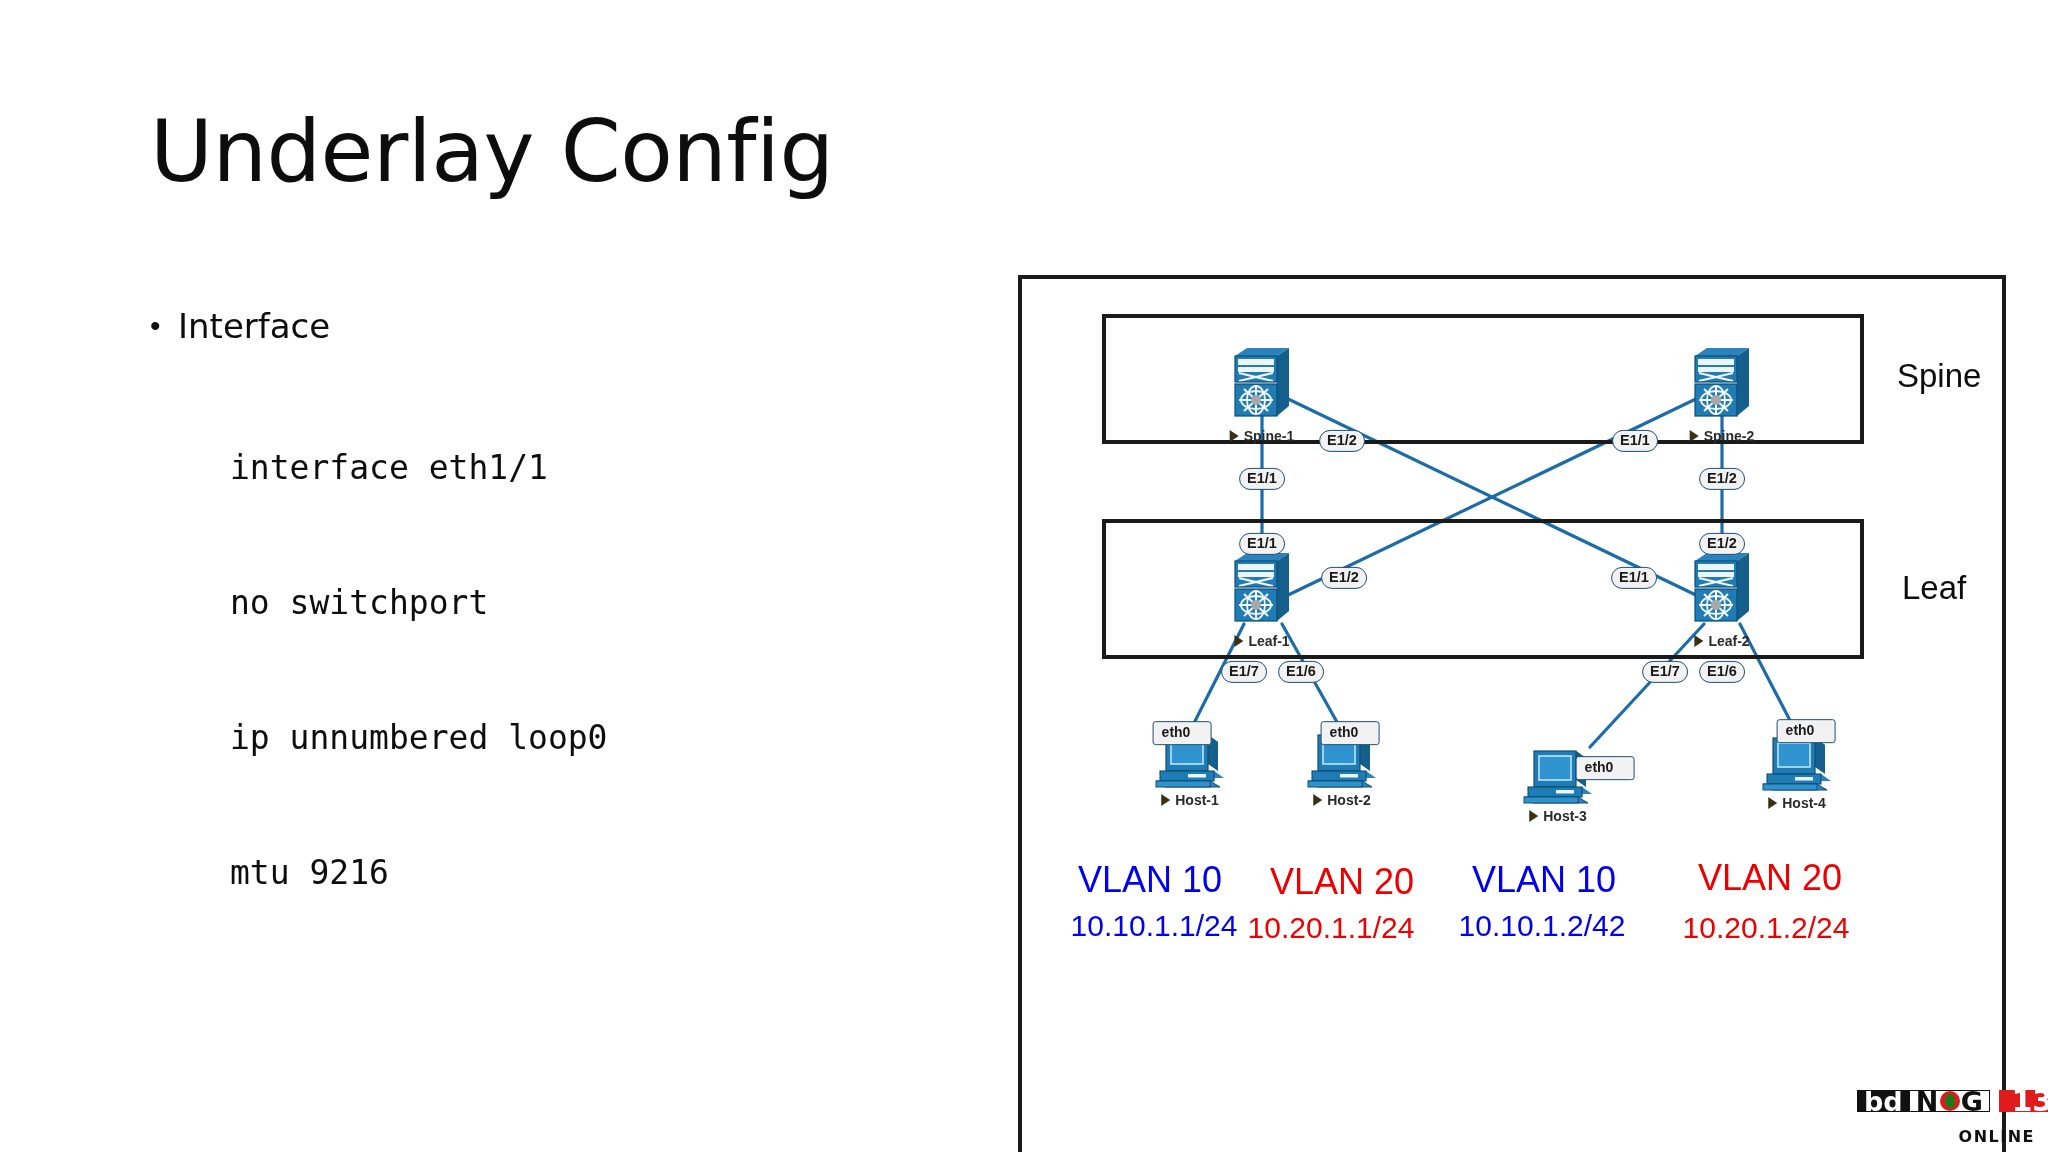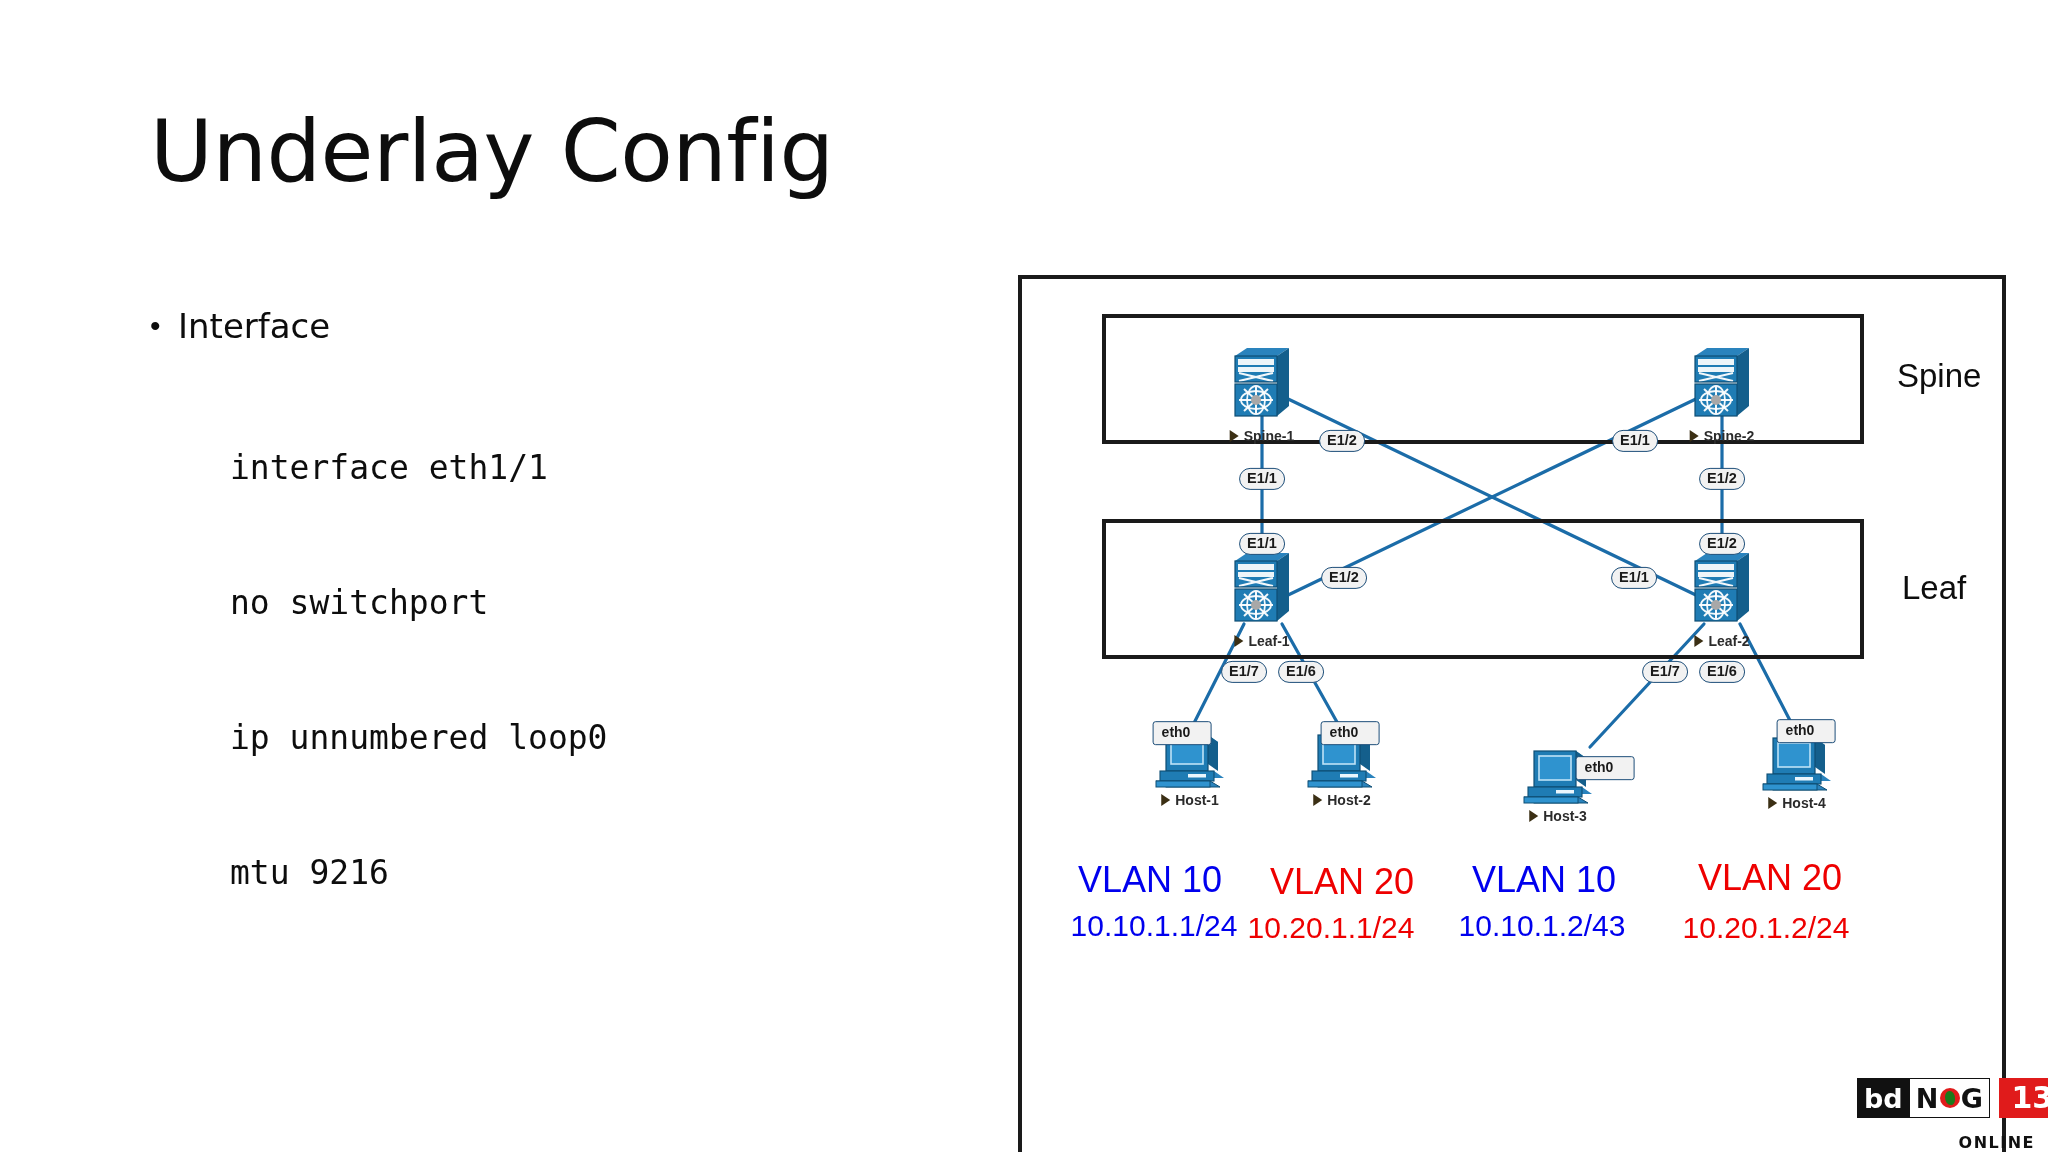--- a/index.html
+++ b/index.html
@@ -130,21 +130,21 @@
   }
   .vlan-label { font-size: 36px; }
   .ip-label   { font-size: 30px; }
 
   
   .logo {
     position: absolute;
     left: 1857px; top: 1078px;
     width: 180px; height: 62px;
   }
-  .logo-row { display: flex; align-items: stretch; height: 40px; }
+  .logo-row { display: flex; align-items: stretch; height: 22px; margin-top: 12px; }
   .lg-bd {
     background: #111; color: #fff;
     font-family: "DejaVu Sans", sans-serif;
     font-weight: bold; font-size: 27px;
     padding: 0 6px 0 7px;
     display: flex; align-items: center; line-height: 1;
   }
   .lg-nog {
     background: #fff; color: #111;
     border: 1.5px solid #111;
@@ -371,21 +371,21 @@
       <div class="pill eth" style="left:583px; top:489px;">eth0</div>
       <div class="pill eth" style="left:784px; top:452px;">eth0</div>
 
       <div class="vlan-label" style="left:128px; top:580px; color:#0000ee;">VLAN 10</div>
       <div class="vlan-label" style="left:320px; top:582px; color:#ee0000;">VLAN 20</div>
       <div class="vlan-label" style="left:522px; top:580px; color:#0000ee;">VLAN 10</div>
       <div class="vlan-label" style="left:748px; top:578px; color:#ee0000;">VLAN 20</div>
 
       <div class="ip-label" style="left:132px; top:630px; color:#0000ee;">10.10.1.1/24</div>
       <div class="ip-label" style="left:309px; top:632px; color:#ee0000;">10.20.1.1/24</div>
-      <div class="ip-label" style="left:520px; top:630px; color:#0000ee;">10.10.1.2/43</div>
+      <div class="ip-label" style="left:520px; top:630px; color:#0000ee;">10.10.1.2/42</div>
       <div class="ip-label" style="left:744px; top:632px; color:#ee0000;">10.20.1.2/24</div>
 
     </div>
   </div>
 
   <div class="logo">
     <div class="logo-row">
       <div class="lg-bd">bd</div>
       <div class="lg-nog">
         <span>N</span>

